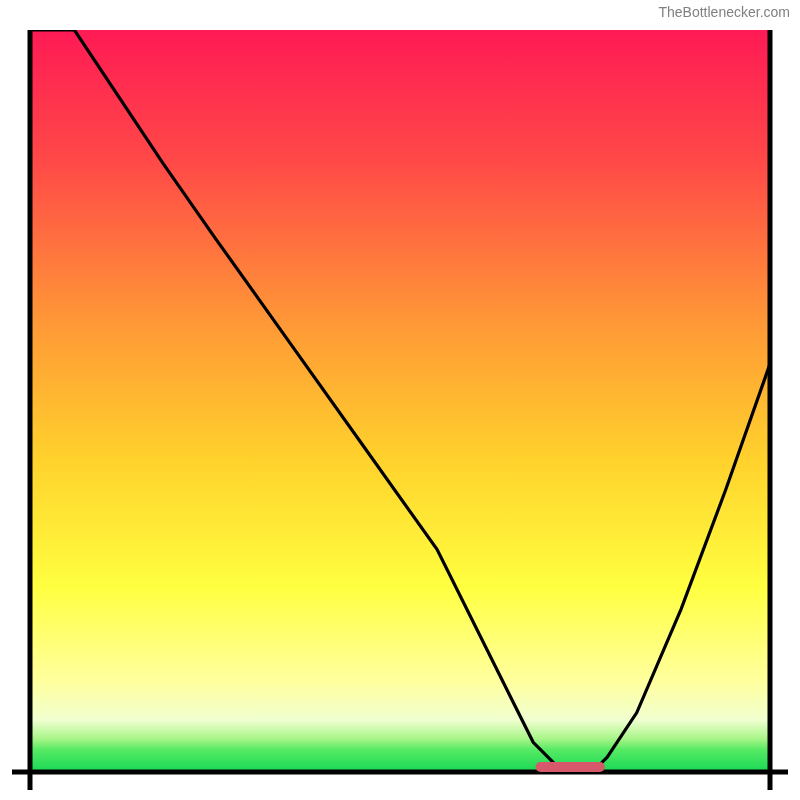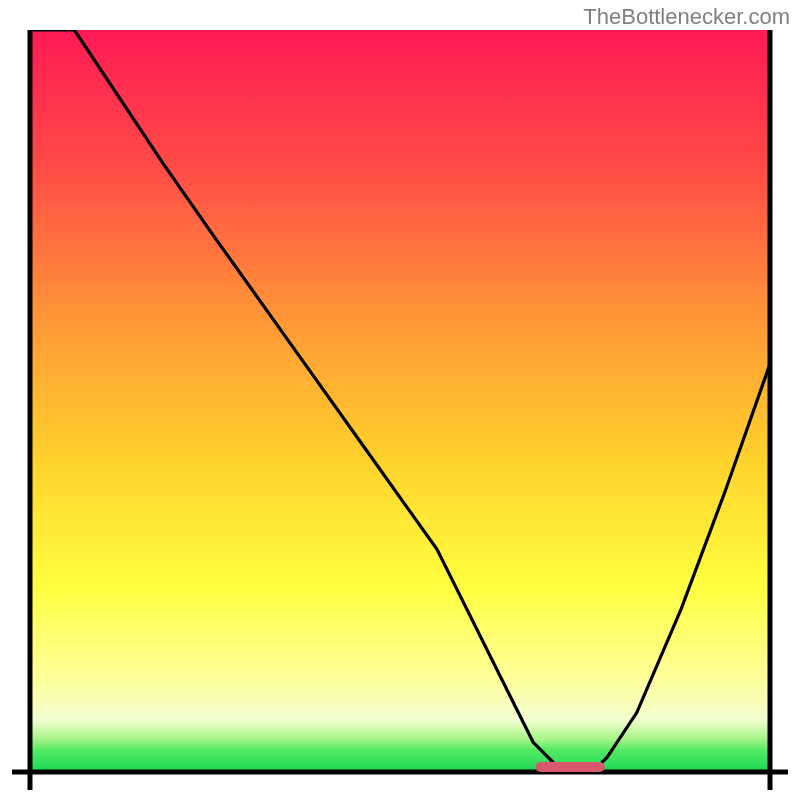--- a/index.html
+++ b/index.html
@@ -9,21 +9,21 @@
     width: 800px;
     height: 800px;
     position: relative;
     font-family: Arial, sans-serif;
   }
   .watermark {
     position: absolute;
     top: 4px;
     right: 10px;
     color: #808080;
-    font-size: 22px;
+    font-size: 14px;
     font-weight: 500;
     z-index: 10;
   }
   .chart-container {
     position: absolute;
     top: 30px;
     left: 12px;
     width: 776px;
     height: 760px;
   }

